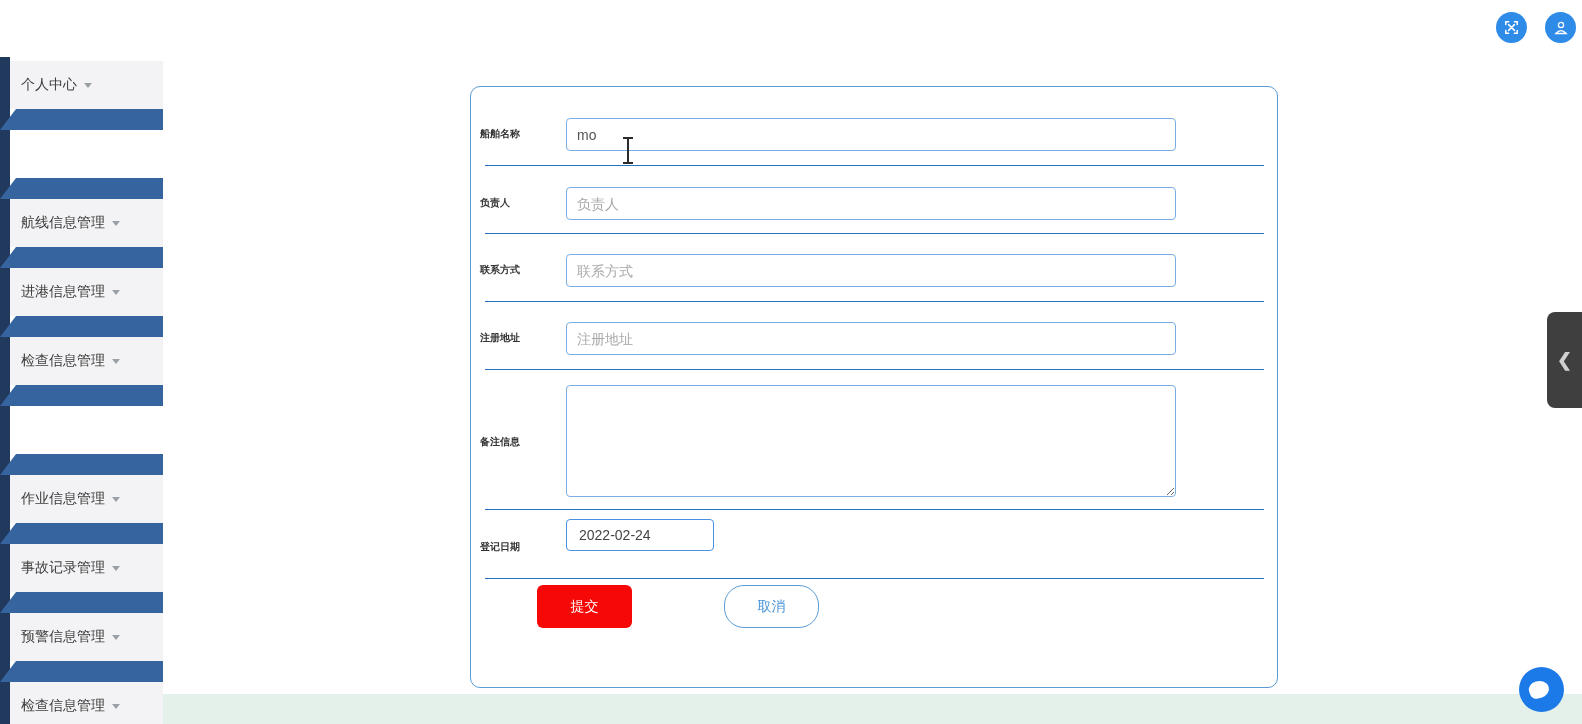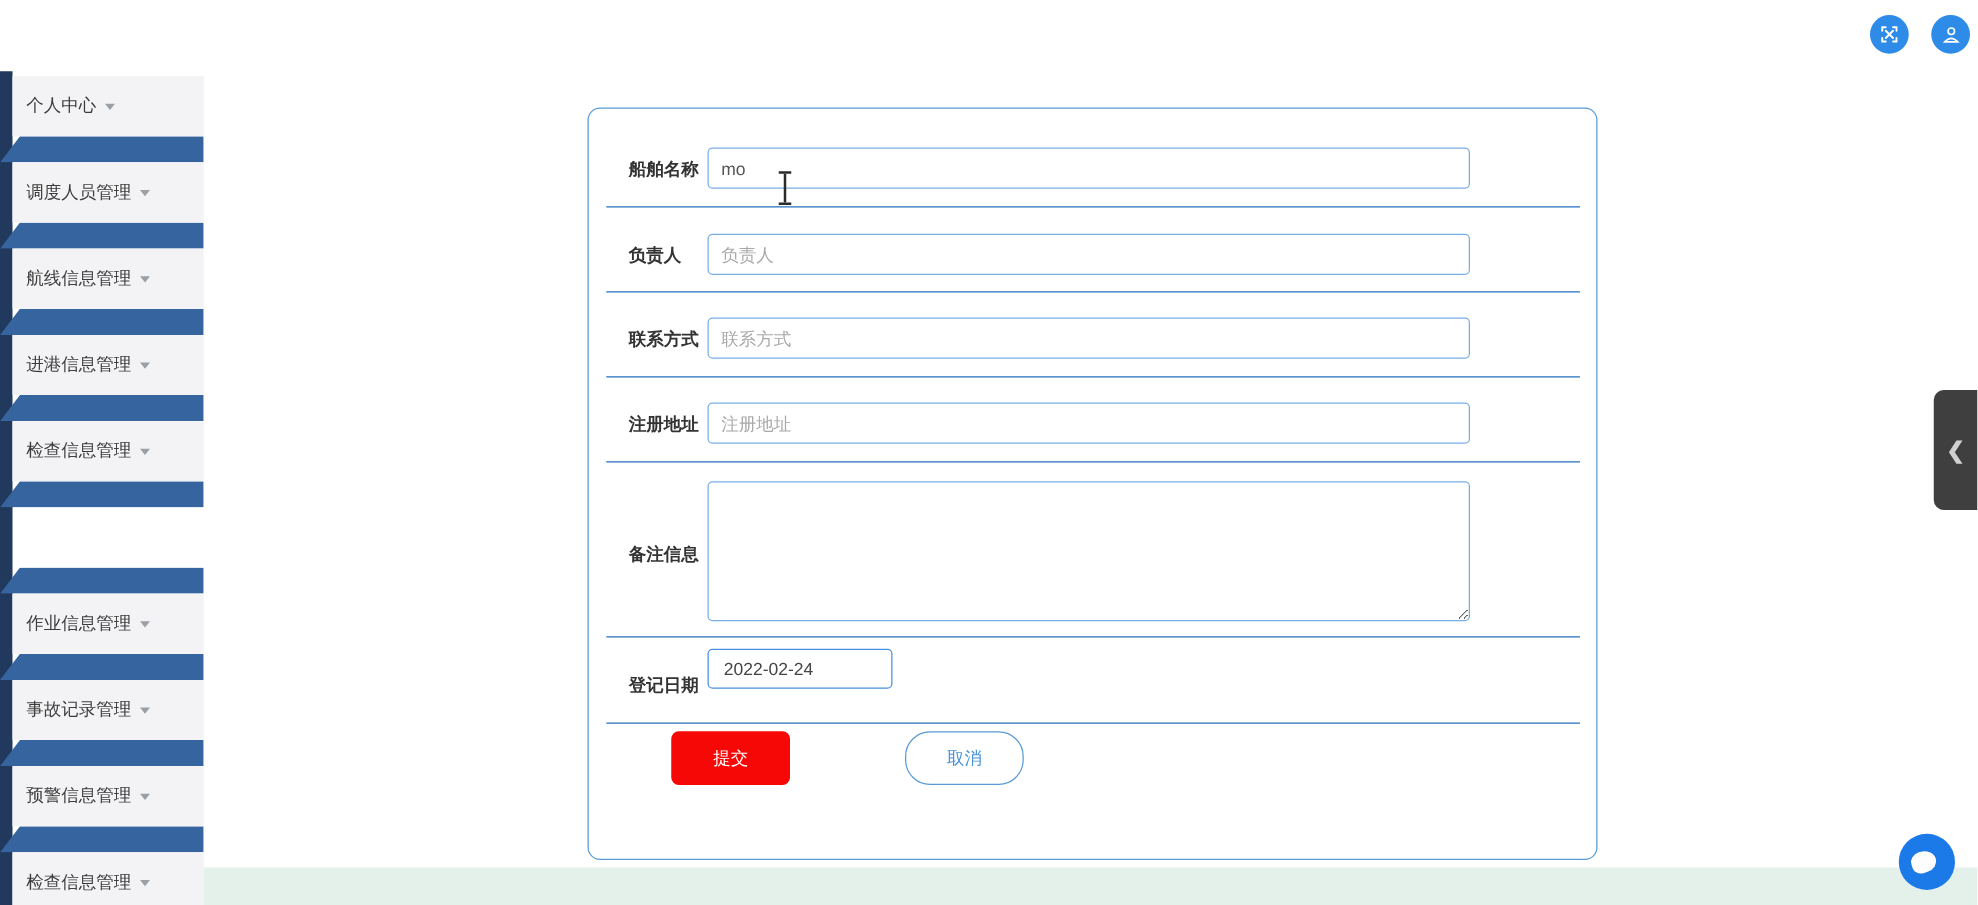--- a/index.html
+++ b/index.html
@@ -27,21 +27,21 @@
   .side-band { position:absolute; left:0; width:163px; height:21px; background:#36649e;
                clip-path:polygon(16px 0, 163px 0, 163px 21px, 0 21px); }
 
   
   .footer-strip { position:absolute; left:163px; top:694px; width:1419px; height:30px; background:#e4f1ea; }
 
   
   .card { position:absolute; left:470px; top:86px; width:808px; height:602px;
           background:#fff; border:1px solid #5a9bd5; border-radius:10px; }
   .sep { position:absolute; left:14px; width:779px; height:1px; background:#2570c0; }
-  .flabel { position:absolute; left:32px; width:70px; font-size:14px; font-weight:bold; color:#333;font-family:Liberation Serif, serif; }
+  .flabel { position:absolute; left:9px; width:70px; font-size:10px; font-weight:bold; color:#333;font-family:Liberation Serif, serif; }
   .finput { position:absolute; left:95px; width:610px; height:33px; border:1px solid #79aee3;
             border-radius:4px; padding:0 10px; font-size:14px; color:#555; background:#fff; outline:none;
             font-family:"Liberation Sans", sans-serif; }
   .finput::placeholder { color:#a9a9a9; }
   .ftext { position:absolute; left:95px; top:298px; width:610px; height:112px; border:1px solid #79aee3;
            border-radius:4px; padding:6px 10px; font-size:14px; color:#555; resize:both; outline:none;
            font-family:"Liberation Sans", sans-serif; }
   .fdate { position:absolute; left:95px; top:432px; width:148px; height:32px; border:1px solid #4a90e2;
            border-radius:4px; padding:0 12px; font-size:14px; color:#444; outline:none;
            font-family:"Liberation Sans", sans-serif; }
@@ -92,24 +92,20 @@
   </div>
 
   <div class="side-darkstrip"></div>
 
   <div class="side-item" style="top:61px">
     <span class="lbl">个人中心</span>
     <span class="caret"></span>
   </div>
   <div class="side-band" style="top:109px"></div>
 
-  <div class="side-item" style="top:130px">
-    <span class="lbl">调度人员管理</span>
-    <span class="caret"></span>
-  </div>
   <div class="side-band" style="top:178px"></div>
 
   <div class="side-item" style="top:199px">
     <span class="lbl">航线信息管理</span>
     <span class="caret"></span>
   </div>
   <div class="side-band" style="top:247px"></div>
 
   <div class="side-item" style="top:268px">
     <span class="lbl">进港信息管理</span>

